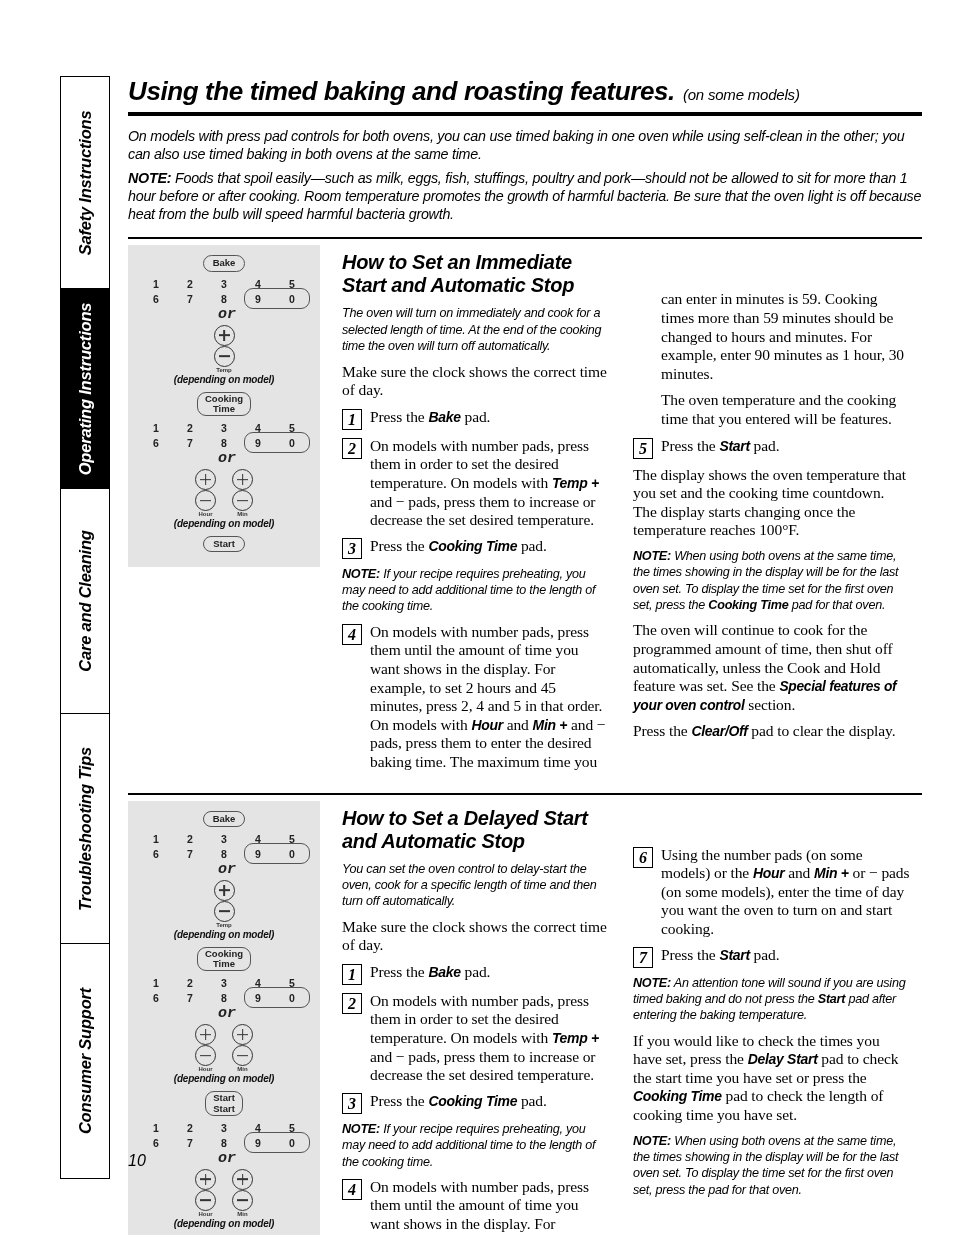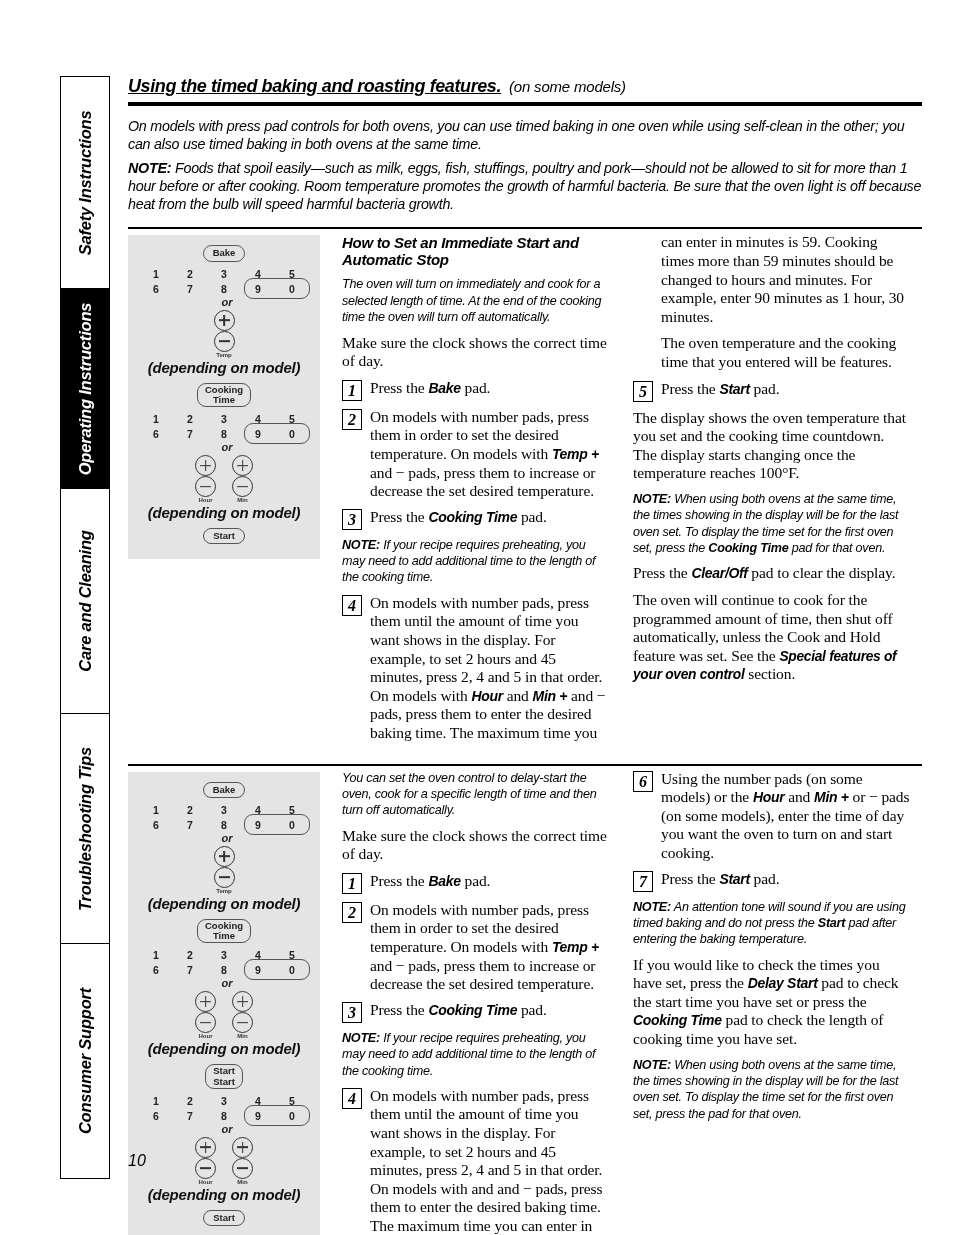--- a/index.html
+++ b/index.html
@@ -50,23 +50,22 @@
   }
   #title-row {
     display: flex;
     align-items: baseline;
     gap: 8px;
     padding-bottom: 2px;
   }
   #title-main {
     font-family: "Liberation Sans", sans-serif;
     font-weight: bold; font-style: italic;
-    font-size: 18px;
+    font-size: 26px;
     letter-spacing: -0.4px;
-    text-decoration: underline;
   }
   #title-sub {
     font-family: "Liberation Sans", sans-serif;
     font-style: italic;
     font-size: 15px;
     letter-spacing: -0.2px;
   }
   #title-rule {
     border-top: 4.5px solid #000;
     margin-top: 3px;
@@ -85,28 +84,28 @@
 
   .section-rule { border-top: 2px solid #000; margin: 14px 0 0 0; }
 
   .section {
     display: flex;
     gap: 4px;
   }
   .diagram-col { width: 192px; flex: 0 0 192px; padding-top: 6px; }
   .txt-col { padding-top: 4px; }
   .col-mid { width: 283px; flex: 0 0 283px; padding-left: 18px; }
-  .col-right { width: 300px; flex: 0 0 300px; padding-left: 22px; }
+  .col-right { width: 300px; flex: 0 0 300px; padding-left: 22px; margin-top: 47px; }
 
   .sec-head {
     font-family: "Liberation Sans", sans-serif;
     font-weight: bold; font-style: italic;
-    font-size: 15px;
+    font-size: 20px;
     letter-spacing: -0.3px;
-    margin: 1px 0 8px 0;
+    margin: 8px 0 8px 0;
   }
 
   .it-note, .it-lead {
     font-family: Liberation Sans, sans-serif;
     font-style: italic;
     font-size: 12.6px;
     line-height: 1.3;
     letter-spacing: -0.25px;
     margin: 0 0 8px 0;
   }
@@ -181,23 +180,23 @@
   .numrow span { width: 24px; text-align: center; }
   .numrow.boxed::after {
     content: "";
     position: absolute;
     left: 100px; right: -6px; top: -5px; bottom: -4px;
     border: 1.5px solid #555;
     border-radius: 9px;
     pointer-events: none;
   }
   .or {
-    font-family: Liberation Sans, sans-serif;
+    font-family: Liberation Mono, monospace;
     font-style: italic; font-weight: bold;
-    font-size: 11px;
+    font-size: 15px;
     margin: 1px 0 2px 6px;
     color: #222;
   }
   .pm-group { display: flex; gap: 16px; align-items: flex-start; }
   .pm { display: flex; flex-direction: column; align-items: center; }
   .circ {
     width: 21px; height: 21px;
     border: 1.7px solid #333;
     border-radius: 50%;
     position: relative;
@@ -214,21 +213,21 @@
   .pm-label {
     font-family: "Liberation Sans", sans-serif;
     font-weight: bold;
     font-size: 6px;
     color: #333;
     margin-top: 0px;
   }
   .dep {
     font-family: "Liberation Sans", sans-serif;
     font-style: italic; font-weight: bold;
-    font-size: 15px;
+    font-size: 10px;
     letter-spacing: -0.2px;
     margin: 1px 0 7px 0;
     color: #111;
   }
 
   
   #page-num {
     position: absolute;
     left: 128px; top: 1152px;
     font-family: "Liberation Sans", sans-serif;
@@ -387,22 +386,22 @@
         </div>
       </div>
 
       <p class="body-p">The display shows the oven temperature that you set and the cooking time countdown. The display starts changing once the temperature reaches 100°F.</p>
 
       <p class="it-note">
         <b style="font-weight: bold; font-style: italic;">NOTE:</b>
         <span>When using both ovens at the same time, the times showing in the display will be for the last oven set. To display the time set for the first oven set, press the <b style="font-weight: bold; font-style: italic;">Cooking Time</b> pad for that oven.</span>
       </p>
 
+      <p class="body-p">The oven will continue to cook for the programmed amount of time, then shut off automatically, unless the Cook and Hold feature was set. See the <i style="font-family: &quot;Liberation Sans&quot;, sans-serif; font-style: italic; font-weight: bold; font-size: 13.8px; letter-spacing: -0.3px;">Special features of your oven control</i> section.</p>
       <p class="body-p">Press the <b style="font-family: &quot;Liberation Sans&quot;, sans-serif; font-style: italic; font-weight: bold; font-size: 14px; letter-spacing: -0.3px;">Clear/Off</b> pad to clear the display.</p>
-      <p class="body-p">The oven will continue to cook for the programmed amount of time, then shut off automatically, unless the Cook and Hold feature was set. See the <i style="font-family: &quot;Liberation Sans&quot;, sans-serif; font-style: italic; font-weight: bold; font-size: 13.8px; letter-spacing: -0.3px;">Special features of your oven control</i> section.</p>
     </div>
   </div>
 
   <div class="section-rule"></div>
 
   <div class="section">
 
     <div class="diagram-col">
       <div class="panel" id="panel2">
           <div class="pad">
@@ -495,20 +494,21 @@
             </div>
           </div>
           <div class="dep">(depending on model)</div>
           <div class="pad">
             <div>Start</div>
           </div>
         </div>
     </div>
 
     <div class="txt-col col-mid">
+      <div class="sec-head">How to Set a Delayed Start and Automatic Stop</div>
       <p class="it-lead">You can set the oven control to delay-start the oven, cook for a specific length of time and then turn off automatically.</p>
       <p class="body-p">Make sure the clock shows the correct time of day.</p>
 
       <div class="step">
         <div class="step-num">1</div>
         <div class="step-txt">
           <span>Press the </span><span class="bi">Bake</span><span> pad.</span>
         </div>
       </div>
 

